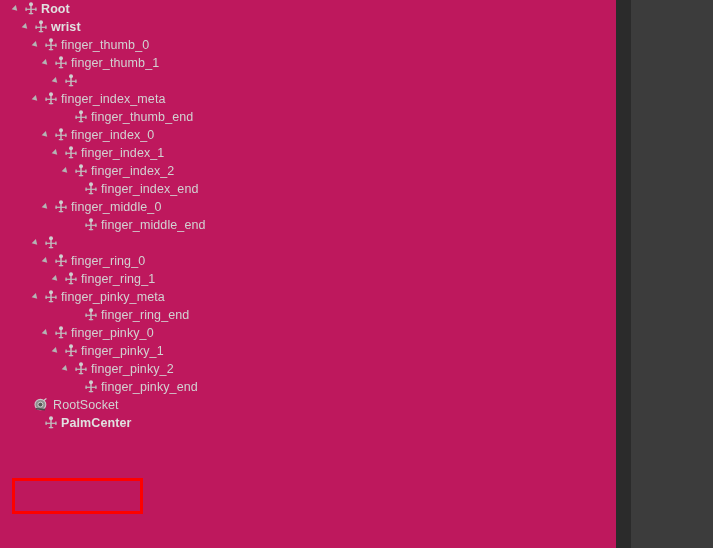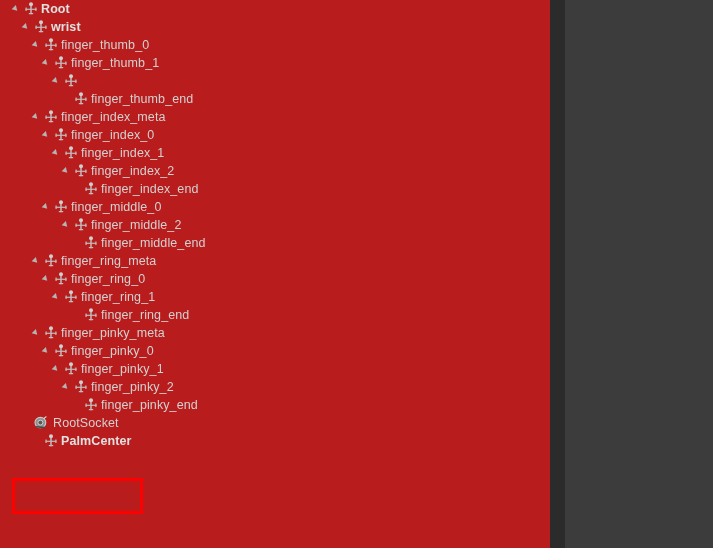--- a/index.html
+++ b/index.html
@@ -11,23 +11,23 @@
     height: 548px;
     background: #3c3c3c;
     font-family: "Liberation Sans", sans-serif;
     overflow: hidden;
     position: relative;
   }
   #panel {
     position: absolute;
     left: 0;
     top: 0;
-    width: 565px;
+    width: 631px;
     height: 548px;
-    background: #b91c1c;
+    background: #be185d;
   }
   #scroll-gutter {
     position: absolute;
     right: 0;
     top: 0;
     width: 15px;
     height: 548px;
     background: #2b2b2b;
   }
   #tree {
@@ -184,228 +184,212 @@
             <circle cx="8" cy="3.2" r="2.0" fill="#cfcfcf"></circle>
             <path d="M8 4.6 L8 13.2" stroke="#cfcfcf" stroke-width="1.3"></path>
             <path d="M2.6 8.3 L13.4 8.3" stroke="#bdbdbd" stroke-width="1.2"></path>
             <path d="M3.1 6.6 L3.1 10.0" stroke="#bdbdbd" stroke-width="1.2"></path>
             <path d="M12.9 6.6 L12.9 10.0" stroke="#bdbdbd" stroke-width="1.2"></path>
             <path d="M5.8 12.6 L10.2 12.6" stroke="#bdbdbd" stroke-width="1.2"></path>
           </svg>
         </span>
       </div>
       <div class="row">
+        <span class="indent" style="width: 32px;"></span>
+        <span class="twisty open"></span>
+        <span class="bone-icon">
+          <svg width="16" height="16" viewBox="0 0 16 16">
+            <circle cx="8" cy="3.2" r="2.0" fill="#cfcfcf"></circle>
+            <path d="M8 4.6 L8 13.2" stroke="#cfcfcf" stroke-width="1.3"></path>
+            <path d="M2.6 8.3 L13.4 8.3" stroke="#bdbdbd" stroke-width="1.2"></path>
+            <path d="M3.1 6.6 L3.1 10.0" stroke="#bdbdbd" stroke-width="1.2"></path>
+            <path d="M12.9 6.6 L12.9 10.0" stroke="#bdbdbd" stroke-width="1.2"></path>
+            <path d="M5.8 12.6 L10.2 12.6" stroke="#bdbdbd" stroke-width="1.2"></path>
+          </svg>
+        </span>
+        <span class="label">finger_index_meta</span>
+      </div>
+      <div class="row">
         <span class="indent" style="width: 62px;"></span>
         <span class="twisty leaf"></span>
         <span class="bone-icon">
           <svg width="16" height="16" viewBox="0 0 16 16">
             <circle cx="8" cy="3.2" r="2.0" fill="#cfcfcf"></circle>
             <path d="M8 4.6 L8 13.2" stroke="#cfcfcf" stroke-width="1.3"></path>
             <path d="M2.6 8.3 L13.4 8.3" stroke="#bdbdbd" stroke-width="1.2"></path>
             <path d="M3.1 6.6 L3.1 10.0" stroke="#bdbdbd" stroke-width="1.2"></path>
             <path d="M12.9 6.6 L12.9 10.0" stroke="#bdbdbd" stroke-width="1.2"></path>
             <path d="M5.8 12.6 L10.2 12.6" stroke="#bdbdbd" stroke-width="1.2"></path>
           </svg>
         </span>
         <span class="label">finger_thumb_end</span>
       </div>
       <div class="row">
+        <span class="indent" style="width: 42px;"></span>
+        <span class="twisty open"></span>
+        <span class="bone-icon">
+          <svg width="16" height="16" viewBox="0 0 16 16">
+            <circle cx="8" cy="3.2" r="2.0" fill="#cfcfcf"></circle>
+            <path d="M8 4.6 L8 13.2" stroke="#cfcfcf" stroke-width="1.3"></path>
+            <path d="M2.6 8.3 L13.4 8.3" stroke="#bdbdbd" stroke-width="1.2"></path>
+            <path d="M3.1 6.6 L3.1 10.0" stroke="#bdbdbd" stroke-width="1.2"></path>
+            <path d="M12.9 6.6 L12.9 10.0" stroke="#bdbdbd" stroke-width="1.2"></path>
+            <path d="M5.8 12.6 L10.2 12.6" stroke="#bdbdbd" stroke-width="1.2"></path>
+          </svg>
+        </span>
+        <span class="label">finger_index_0</span>
+      </div>
+      <div class="row">
+        <span class="indent" style="width: 52px;"></span>
+        <span class="twisty open"></span>
+        <span class="bone-icon">
+          <svg width="16" height="16" viewBox="0 0 16 16">
+            <circle cx="8" cy="3.2" r="2.0" fill="#cfcfcf"></circle>
+            <path d="M8 4.6 L8 13.2" stroke="#cfcfcf" stroke-width="1.3"></path>
+            <path d="M2.6 8.3 L13.4 8.3" stroke="#bdbdbd" stroke-width="1.2"></path>
+            <path d="M3.1 6.6 L3.1 10.0" stroke="#bdbdbd" stroke-width="1.2"></path>
+            <path d="M12.9 6.6 L12.9 10.0" stroke="#bdbdbd" stroke-width="1.2"></path>
+            <path d="M5.8 12.6 L10.2 12.6" stroke="#bdbdbd" stroke-width="1.2"></path>
+          </svg>
+        </span>
+        <span class="label">finger_index_1</span>
+      </div>
+      <div class="row">
+        <span class="indent" style="width: 62px;"></span>
+        <span class="twisty open"></span>
+        <span class="bone-icon">
+          <svg width="16" height="16" viewBox="0 0 16 16">
+            <circle cx="8" cy="3.2" r="2.0" fill="#cfcfcf"></circle>
+            <path d="M8 4.6 L8 13.2" stroke="#cfcfcf" stroke-width="1.3"></path>
+            <path d="M2.6 8.3 L13.4 8.3" stroke="#bdbdbd" stroke-width="1.2"></path>
+            <path d="M3.1 6.6 L3.1 10.0" stroke="#bdbdbd" stroke-width="1.2"></path>
+            <path d="M12.9 6.6 L12.9 10.0" stroke="#bdbdbd" stroke-width="1.2"></path>
+            <path d="M5.8 12.6 L10.2 12.6" stroke="#bdbdbd" stroke-width="1.2"></path>
+          </svg>
+        </span>
+        <span class="label">finger_index_2</span>
+      </div>
+      <div class="row">
+        <span class="indent" style="width: 72px;"></span>
+        <span class="twisty leaf"></span>
+        <span class="bone-icon">
+          <svg width="16" height="16" viewBox="0 0 16 16">
+            <circle cx="8" cy="3.2" r="2.0" fill="#cfcfcf"></circle>
+            <path d="M8 4.6 L8 13.2" stroke="#cfcfcf" stroke-width="1.3"></path>
+            <path d="M2.6 8.3 L13.4 8.3" stroke="#bdbdbd" stroke-width="1.2"></path>
+            <path d="M3.1 6.6 L3.1 10.0" stroke="#bdbdbd" stroke-width="1.2"></path>
+            <path d="M12.9 6.6 L12.9 10.0" stroke="#bdbdbd" stroke-width="1.2"></path>
+            <path d="M5.8 12.6 L10.2 12.6" stroke="#bdbdbd" stroke-width="1.2"></path>
+          </svg>
+        </span>
+        <span class="label">finger_index_end</span>
+      </div>
+      <div class="row">
+        <span class="indent" style="width: 42px;"></span>
+        <span class="twisty open"></span>
+        <span class="bone-icon">
+          <svg width="16" height="16" viewBox="0 0 16 16">
+            <circle cx="8" cy="3.2" r="2.0" fill="#cfcfcf"></circle>
+            <path d="M8 4.6 L8 13.2" stroke="#cfcfcf" stroke-width="1.3"></path>
+            <path d="M2.6 8.3 L13.4 8.3" stroke="#bdbdbd" stroke-width="1.2"></path>
+            <path d="M3.1 6.6 L3.1 10.0" stroke="#bdbdbd" stroke-width="1.2"></path>
+            <path d="M12.9 6.6 L12.9 10.0" stroke="#bdbdbd" stroke-width="1.2"></path>
+            <path d="M5.8 12.6 L10.2 12.6" stroke="#bdbdbd" stroke-width="1.2"></path>
+          </svg>
+        </span>
+        <span class="label">finger_middle_0</span>
+      </div>
+      <div class="row">
+        <span class="indent" style="width: 72px;"></span>
+        <span class="twisty leaf"></span>
+        <span class="bone-icon">
+          <svg width="16" height="16" viewBox="0 0 16 16">
+            <circle cx="8" cy="3.2" r="2.0" fill="#cfcfcf"></circle>
+            <path d="M8 4.6 L8 13.2" stroke="#cfcfcf" stroke-width="1.3"></path>
+            <path d="M2.6 8.3 L13.4 8.3" stroke="#bdbdbd" stroke-width="1.2"></path>
+            <path d="M3.1 6.6 L3.1 10.0" stroke="#bdbdbd" stroke-width="1.2"></path>
+            <path d="M12.9 6.6 L12.9 10.0" stroke="#bdbdbd" stroke-width="1.2"></path>
+            <path d="M5.8 12.6 L10.2 12.6" stroke="#bdbdbd" stroke-width="1.2"></path>
+          </svg>
+        </span>
+        <span class="label">finger_middle_end</span>
+      </div>
+      <div class="row">
         <span class="indent" style="width: 32px;"></span>
         <span class="twisty open"></span>
         <span class="bone-icon">
           <svg width="16" height="16" viewBox="0 0 16 16">
             <circle cx="8" cy="3.2" r="2.0" fill="#cfcfcf"></circle>
             <path d="M8 4.6 L8 13.2" stroke="#cfcfcf" stroke-width="1.3"></path>
             <path d="M2.6 8.3 L13.4 8.3" stroke="#bdbdbd" stroke-width="1.2"></path>
             <path d="M3.1 6.6 L3.1 10.0" stroke="#bdbdbd" stroke-width="1.2"></path>
             <path d="M12.9 6.6 L12.9 10.0" stroke="#bdbdbd" stroke-width="1.2"></path>
             <path d="M5.8 12.6 L10.2 12.6" stroke="#bdbdbd" stroke-width="1.2"></path>
           </svg>
         </span>
-        <span class="label">finger_index_meta</span>
       </div>
       <div class="row">
         <span class="indent" style="width: 42px;"></span>
         <span class="twisty open"></span>
         <span class="bone-icon">
           <svg width="16" height="16" viewBox="0 0 16 16">
             <circle cx="8" cy="3.2" r="2.0" fill="#cfcfcf"></circle>
             <path d="M8 4.6 L8 13.2" stroke="#cfcfcf" stroke-width="1.3"></path>
             <path d="M2.6 8.3 L13.4 8.3" stroke="#bdbdbd" stroke-width="1.2"></path>
             <path d="M3.1 6.6 L3.1 10.0" stroke="#bdbdbd" stroke-width="1.2"></path>
             <path d="M12.9 6.6 L12.9 10.0" stroke="#bdbdbd" stroke-width="1.2"></path>
             <path d="M5.8 12.6 L10.2 12.6" stroke="#bdbdbd" stroke-width="1.2"></path>
           </svg>
         </span>
-        <span class="label">finger_index_0</span>
+        <span class="label">finger_ring_0</span>
       </div>
       <div class="row">
         <span class="indent" style="width: 52px;"></span>
         <span class="twisty open"></span>
         <span class="bone-icon">
           <svg width="16" height="16" viewBox="0 0 16 16">
             <circle cx="8" cy="3.2" r="2.0" fill="#cfcfcf"></circle>
             <path d="M8 4.6 L8 13.2" stroke="#cfcfcf" stroke-width="1.3"></path>
             <path d="M2.6 8.3 L13.4 8.3" stroke="#bdbdbd" stroke-width="1.2"></path>
             <path d="M3.1 6.6 L3.1 10.0" stroke="#bdbdbd" stroke-width="1.2"></path>
             <path d="M12.9 6.6 L12.9 10.0" stroke="#bdbdbd" stroke-width="1.2"></path>
             <path d="M5.8 12.6 L10.2 12.6" stroke="#bdbdbd" stroke-width="1.2"></path>
           </svg>
         </span>
-        <span class="label">finger_index_1</span>
-      </div>
-      <div class="row">
-        <span class="indent" style="width: 62px;"></span>
-        <span class="twisty open"></span>
-        <span class="bone-icon">
-          <svg width="16" height="16" viewBox="0 0 16 16">
-            <circle cx="8" cy="3.2" r="2.0" fill="#cfcfcf"></circle>
-            <path d="M8 4.6 L8 13.2" stroke="#cfcfcf" stroke-width="1.3"></path>
-            <path d="M2.6 8.3 L13.4 8.3" stroke="#bdbdbd" stroke-width="1.2"></path>
-            <path d="M3.1 6.6 L3.1 10.0" stroke="#bdbdbd" stroke-width="1.2"></path>
-            <path d="M12.9 6.6 L12.9 10.0" stroke="#bdbdbd" stroke-width="1.2"></path>
-            <path d="M5.8 12.6 L10.2 12.6" stroke="#bdbdbd" stroke-width="1.2"></path>
-          </svg>
-        </span>
-        <span class="label">finger_index_2</span>
+        <span class="label">finger_ring_1</span>
+      </div>
+      <div class="row">
+        <span class="indent" style="width: 32px;"></span>
+        <span class="twisty open"></span>
+        <span class="bone-icon">
+          <svg width="16" height="16" viewBox="0 0 16 16">
+            <circle cx="8" cy="3.2" r="2.0" fill="#cfcfcf"></circle>
+            <path d="M8 4.6 L8 13.2" stroke="#cfcfcf" stroke-width="1.3"></path>
+            <path d="M2.6 8.3 L13.4 8.3" stroke="#bdbdbd" stroke-width="1.2"></path>
+            <path d="M3.1 6.6 L3.1 10.0" stroke="#bdbdbd" stroke-width="1.2"></path>
+            <path d="M12.9 6.6 L12.9 10.0" stroke="#bdbdbd" stroke-width="1.2"></path>
+            <path d="M5.8 12.6 L10.2 12.6" stroke="#bdbdbd" stroke-width="1.2"></path>
+          </svg>
+        </span>
+        <span class="label">finger_pinky_meta</span>
       </div>
       <div class="row">
         <span class="indent" style="width: 72px;"></span>
         <span class="twisty leaf"></span>
         <span class="bone-icon">
           <svg width="16" height="16" viewBox="0 0 16 16">
             <circle cx="8" cy="3.2" r="2.0" fill="#cfcfcf"></circle>
             <path d="M8 4.6 L8 13.2" stroke="#cfcfcf" stroke-width="1.3"></path>
             <path d="M2.6 8.3 L13.4 8.3" stroke="#bdbdbd" stroke-width="1.2"></path>
             <path d="M3.1 6.6 L3.1 10.0" stroke="#bdbdbd" stroke-width="1.2"></path>
             <path d="M12.9 6.6 L12.9 10.0" stroke="#bdbdbd" stroke-width="1.2"></path>
             <path d="M5.8 12.6 L10.2 12.6" stroke="#bdbdbd" stroke-width="1.2"></path>
           </svg>
         </span>
-        <span class="label">finger_index_end</span>
-      </div>
-      <div class="row">
-        <span class="indent" style="width: 42px;"></span>
-        <span class="twisty open"></span>
-        <span class="bone-icon">
-          <svg width="16" height="16" viewBox="0 0 16 16">
-            <circle cx="8" cy="3.2" r="2.0" fill="#cfcfcf"></circle>
-            <path d="M8 4.6 L8 13.2" stroke="#cfcfcf" stroke-width="1.3"></path>
-            <path d="M2.6 8.3 L13.4 8.3" stroke="#bdbdbd" stroke-width="1.2"></path>
-            <path d="M3.1 6.6 L3.1 10.0" stroke="#bdbdbd" stroke-width="1.2"></path>
-            <path d="M12.9 6.6 L12.9 10.0" stroke="#bdbdbd" stroke-width="1.2"></path>
-            <path d="M5.8 12.6 L10.2 12.6" stroke="#bdbdbd" stroke-width="1.2"></path>
-          </svg>
-        </span>
-        <span class="label">finger_middle_0</span>
-      </div>
-      <div class="row">
-        <span class="indent" style="width: 62px;"></span>
-        <span class="twisty open"></span>
-        <span class="bone-icon">
-          <svg width="16" height="16" viewBox="0 0 16 16">
-            <circle cx="8" cy="3.2" r="2.0" fill="#cfcfcf"></circle>
-            <path d="M8 4.6 L8 13.2" stroke="#cfcfcf" stroke-width="1.3"></path>
-            <path d="M2.6 8.3 L13.4 8.3" stroke="#bdbdbd" stroke-width="1.2"></path>
-            <path d="M3.1 6.6 L3.1 10.0" stroke="#bdbdbd" stroke-width="1.2"></path>
-            <path d="M12.9 6.6 L12.9 10.0" stroke="#bdbdbd" stroke-width="1.2"></path>
-            <path d="M5.8 12.6 L10.2 12.6" stroke="#bdbdbd" stroke-width="1.2"></path>
-          </svg>
-        </span>
-        <span class="label">finger_middle_2</span>
-      </div>
-      <div class="row">
-        <span class="indent" style="width: 72px;"></span>
-        <span class="twisty leaf"></span>
-        <span class="bone-icon">
-          <svg width="16" height="16" viewBox="0 0 16 16">
-            <circle cx="8" cy="3.2" r="2.0" fill="#cfcfcf"></circle>
-            <path d="M8 4.6 L8 13.2" stroke="#cfcfcf" stroke-width="1.3"></path>
-            <path d="M2.6 8.3 L13.4 8.3" stroke="#bdbdbd" stroke-width="1.2"></path>
-            <path d="M3.1 6.6 L3.1 10.0" stroke="#bdbdbd" stroke-width="1.2"></path>
-            <path d="M12.9 6.6 L12.9 10.0" stroke="#bdbdbd" stroke-width="1.2"></path>
-            <path d="M5.8 12.6 L10.2 12.6" stroke="#bdbdbd" stroke-width="1.2"></path>
-          </svg>
-        </span>
-        <span class="label">finger_middle_end</span>
-      </div>
-      <div class="row">
-        <span class="indent" style="width: 32px;"></span>
-        <span class="twisty open"></span>
-        <span class="bone-icon">
-          <svg width="16" height="16" viewBox="0 0 16 16">
-            <circle cx="8" cy="3.2" r="2.0" fill="#cfcfcf"></circle>
-            <path d="M8 4.6 L8 13.2" stroke="#cfcfcf" stroke-width="1.3"></path>
-            <path d="M2.6 8.3 L13.4 8.3" stroke="#bdbdbd" stroke-width="1.2"></path>
-            <path d="M3.1 6.6 L3.1 10.0" stroke="#bdbdbd" stroke-width="1.2"></path>
-            <path d="M12.9 6.6 L12.9 10.0" stroke="#bdbdbd" stroke-width="1.2"></path>
-            <path d="M5.8 12.6 L10.2 12.6" stroke="#bdbdbd" stroke-width="1.2"></path>
-          </svg>
-        </span>
-        <span class="label">finger_ring_meta</span>
-      </div>
-      <div class="row">
-        <span class="indent" style="width: 42px;"></span>
-        <span class="twisty open"></span>
-        <span class="bone-icon">
-          <svg width="16" height="16" viewBox="0 0 16 16">
-            <circle cx="8" cy="3.2" r="2.0" fill="#cfcfcf"></circle>
-            <path d="M8 4.6 L8 13.2" stroke="#cfcfcf" stroke-width="1.3"></path>
-            <path d="M2.6 8.3 L13.4 8.3" stroke="#bdbdbd" stroke-width="1.2"></path>
-            <path d="M3.1 6.6 L3.1 10.0" stroke="#bdbdbd" stroke-width="1.2"></path>
-            <path d="M12.9 6.6 L12.9 10.0" stroke="#bdbdbd" stroke-width="1.2"></path>
-            <path d="M5.8 12.6 L10.2 12.6" stroke="#bdbdbd" stroke-width="1.2"></path>
-          </svg>
-        </span>
-        <span class="label">finger_ring_0</span>
-      </div>
-      <div class="row">
-        <span class="indent" style="width: 52px;"></span>
-        <span class="twisty open"></span>
-        <span class="bone-icon">
-          <svg width="16" height="16" viewBox="0 0 16 16">
-            <circle cx="8" cy="3.2" r="2.0" fill="#cfcfcf"></circle>
-            <path d="M8 4.6 L8 13.2" stroke="#cfcfcf" stroke-width="1.3"></path>
-            <path d="M2.6 8.3 L13.4 8.3" stroke="#bdbdbd" stroke-width="1.2"></path>
-            <path d="M3.1 6.6 L3.1 10.0" stroke="#bdbdbd" stroke-width="1.2"></path>
-            <path d="M12.9 6.6 L12.9 10.0" stroke="#bdbdbd" stroke-width="1.2"></path>
-            <path d="M5.8 12.6 L10.2 12.6" stroke="#bdbdbd" stroke-width="1.2"></path>
-          </svg>
-        </span>
-        <span class="label">finger_ring_1</span>
-      </div>
-      <div class="row">
-        <span class="indent" style="width: 72px;"></span>
-        <span class="twisty leaf"></span>
-        <span class="bone-icon">
-          <svg width="16" height="16" viewBox="0 0 16 16">
-            <circle cx="8" cy="3.2" r="2.0" fill="#cfcfcf"></circle>
-            <path d="M8 4.6 L8 13.2" stroke="#cfcfcf" stroke-width="1.3"></path>
-            <path d="M2.6 8.3 L13.4 8.3" stroke="#bdbdbd" stroke-width="1.2"></path>
-            <path d="M3.1 6.6 L3.1 10.0" stroke="#bdbdbd" stroke-width="1.2"></path>
-            <path d="M12.9 6.6 L12.9 10.0" stroke="#bdbdbd" stroke-width="1.2"></path>
-            <path d="M5.8 12.6 L10.2 12.6" stroke="#bdbdbd" stroke-width="1.2"></path>
-          </svg>
-        </span>
         <span class="label">finger_ring_end</span>
-      </div>
-      <div class="row">
-        <span class="indent" style="width: 32px;"></span>
-        <span class="twisty open"></span>
-        <span class="bone-icon">
-          <svg width="16" height="16" viewBox="0 0 16 16">
-            <circle cx="8" cy="3.2" r="2.0" fill="#cfcfcf"></circle>
-            <path d="M8 4.6 L8 13.2" stroke="#cfcfcf" stroke-width="1.3"></path>
-            <path d="M2.6 8.3 L13.4 8.3" stroke="#bdbdbd" stroke-width="1.2"></path>
-            <path d="M3.1 6.6 L3.1 10.0" stroke="#bdbdbd" stroke-width="1.2"></path>
-            <path d="M12.9 6.6 L12.9 10.0" stroke="#bdbdbd" stroke-width="1.2"></path>
-            <path d="M5.8 12.6 L10.2 12.6" stroke="#bdbdbd" stroke-width="1.2"></path>
-          </svg>
-        </span>
-        <span class="label">finger_pinky_meta</span>
       </div>
       <div class="row">
         <span class="indent" style="width: 42px;"></span>
         <span class="twisty open"></span>
         <span class="bone-icon">
           <svg width="16" height="16" viewBox="0 0 16 16">
             <circle cx="8" cy="3.2" r="2.0" fill="#cfcfcf"></circle>
             <path d="M8 4.6 L8 13.2" stroke="#cfcfcf" stroke-width="1.3"></path>
             <path d="M2.6 8.3 L13.4 8.3" stroke="#bdbdbd" stroke-width="1.2"></path>
             <path d="M3.1 6.6 L3.1 10.0" stroke="#bdbdbd" stroke-width="1.2"></path>

